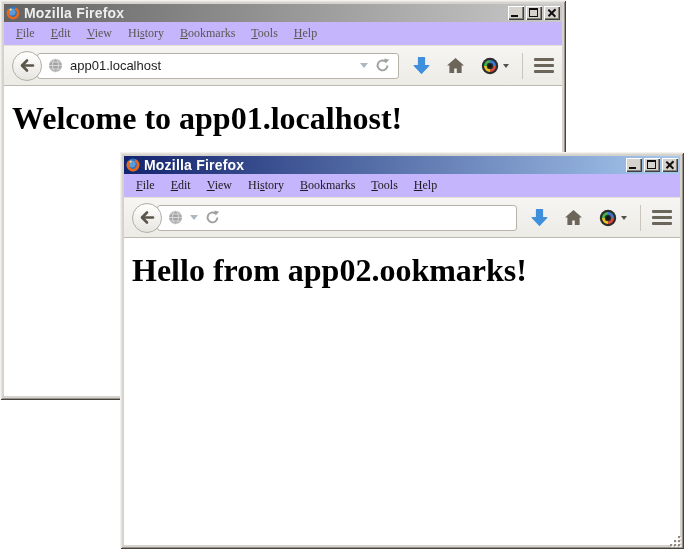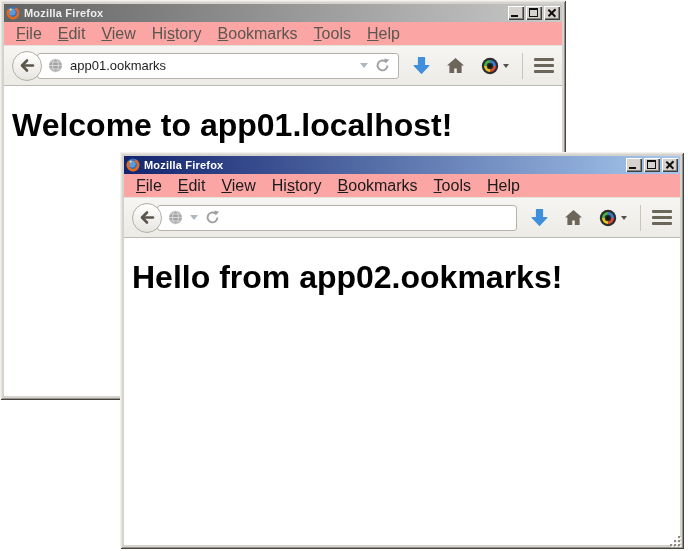--- a/index.html
+++ b/index.html
@@ -13,32 +13,32 @@
     display:flex; flex-direction:column;
     box-shadow: inset 1px 1px 0 #f3f1ee, inset -1px -1px 0 #45433f,
                 inset 2px 2px 0 #e7e4df, inset -2px -2px 0 #98948c;
   }
   .win1 { left:0; top:0; width:566px; height:400px; }
   .win2 { left:120px; top:152px; width:564px; height:397px; }
 
   .titlebar { height:18px; flex:0 0 18px; display:flex; align-items:center; gap:4px; padding:0 2px; }
   .win1 .titlebar { background:linear-gradient(90deg,#636363,#c9c9c9); color:#eeeeee; }
   .win2 .titlebar { background:linear-gradient(90deg,#13246e,#a7c8ee); color:#ffffff; }
-  .title-text { font-size:11px; font-weight:bold; flex:1; white-space:nowrap; letter-spacing:.2px; }
+  .title-text { font-size:14px; font-weight:bold; flex:1; white-space:nowrap; letter-spacing:.2px; }
   .win-buttons { display:flex; gap:2px; }
   .wbtn { width:16px; height:14px; background:#d6d3ce; position:relative; cursor:pointer;
           box-shadow: inset 1px 1px 0 #ffffff, inset -1px -1px 0 #3f3f3f, inset -2px -2px 0 #87837b; }
   .g-min { position:absolute; left:3px; bottom:3px; width:7px; height:2px; background:#101010; }
   .g-max { position:absolute; left:3px; top:2px; width:9px; height:9px; border:1px solid #101010; border-top-width:2px; }
   .g-close { position:absolute; left:3px; top:2px; width:9px; height:9px; }
   .g-close::before,.g-close::after { content:""; position:absolute; top:3.6px; left:0; width:9.5px; height:1.8px; background:#101010; }
   .g-close::before { transform:rotate(45deg); }
   .g-close::after  { transform:rotate(-45deg); }
 
-  .menubar { height:23px; flex:0 0 23px; display:flex; align-items:center; padding:0 4px; font-size:16px; background:#fca5a5; }
+  .menubar { height:23px; flex:0 0 23px; display:flex; align-items:center; padding:0 4px; font-size:12px; background:#c4b5fd;font-family:Liberation Serif, serif; }
   .win1 .menubar { color:#5a574f; }
   .win2 .menubar { color:#1b1b1b; }
   .menu-item { padding:2px 8px; white-space:nowrap; cursor:default; }
   .menu-item u { text-decoration:underline; }
 
   .toolbar { height:41px; flex:0 0 41px; display:flex; align-items:center; padding:0 8px;
              background:linear-gradient(#f7f5f2,#edebe6);
              border-top:1px solid #e4e1db; border-bottom:1px solid #bdb9b0; }
   .back-btn { width:30px; height:30px; border-radius:50%; flex:0 0 auto; z-index:2;
               background:linear-gradient(#ffffff,#e7e5e0); border:1px solid #b2aea5;
@@ -51,22 +51,22 @@
   .caret.dark { border-left-width:3.5px; border-right-width:3.5px; border-top:4.5px solid #55514a; }
   .tool-icon { display:flex; align-items:center; justify-content:center; cursor:pointer; }
   .dl { margin-left:14px; }
   .home { margin-left:16px; }
   .addon { margin-left:16px; gap:4px; }
   .vsep { width:1px; height:26px; background:#c9c5bc; margin:0 11px 0 13px; }
   .hamburger { width:20px; display:flex; flex-direction:column; gap:3px; cursor:pointer; }
   .hamburger span { display:block; height:3px; background:#6b655a; border-radius:1px; }
 
   .content { flex:1; background:#ffffff; position:relative; overflow:hidden; }
-  .content h1 { font-family:Liberation Sans, sans-serif; font-size:32px; font-weight:bold;
-                color:#000; margin:21px 0 0 8px; white-space:nowrap; }
+  .content h1 { font-family:Liberation Serif, serif; font-size:32px; font-weight:bold;
+                color:#000; margin:14px 0 0 8px; white-space:nowrap; }
   .grip { position:absolute; right:2px; bottom:2px; width:13px; height:13px; cursor:nwse-resize; }
 </style>
 </head>
 <body>
 
 <div class="window win1">
   <div class="titlebar">
     <span style="display:flex">
       <svg width="14" height="14" viewBox="0 0 14 14">
         <circle cx="7" cy="7" r="6.5" fill="#2f6fc0"></circle>
@@ -109,21 +109,21 @@
     <div class="urlbar">
       <span style="display:flex">
         <svg width="15" height="15" viewBox="0 0 15 15">
           <circle cx="7.5" cy="7.5" r="6.5" fill="#a6a6a6"></circle>
           <ellipse cx="7.5" cy="7.5" rx="3" ry="6.5" fill="none" stroke="#d8d8d8" stroke-width="1"></ellipse>
           <line x1="1" y1="7.5" x2="14" y2="7.5" stroke="#d8d8d8" stroke-width="1"></line>
           <line x1="2.2" y1="4" x2="12.8" y2="4" stroke="#d8d8d8" stroke-width="0.9"></line>
           <line x1="2.2" y1="11" x2="12.8" y2="11" stroke="#d8d8d8" stroke-width="0.9"></line>
         </svg>
       </span>
-      <span class="url-text">app01.ookmarks</span>
+      <span class="url-text">app01.localhost</span>
       <span class="caret"></span>
       <span style="display:flex">
         <svg width="15" height="15" viewBox="0 0 14 14">
           <path d="M11.6 7 A4.6 4.6 0 1 1 9.7 3.2" fill="none" stroke="#a0a0a0" stroke-width="1.8"></path>
           <polygon points="8.6,0.4 13.2,1.6 9.9,5.2" fill="#a0a0a0"></polygon>
         </svg>
       </span>
     </div>
     <div class="tool-icon dl">
       <svg width="17" height="19" viewBox="0 0 17 19">

